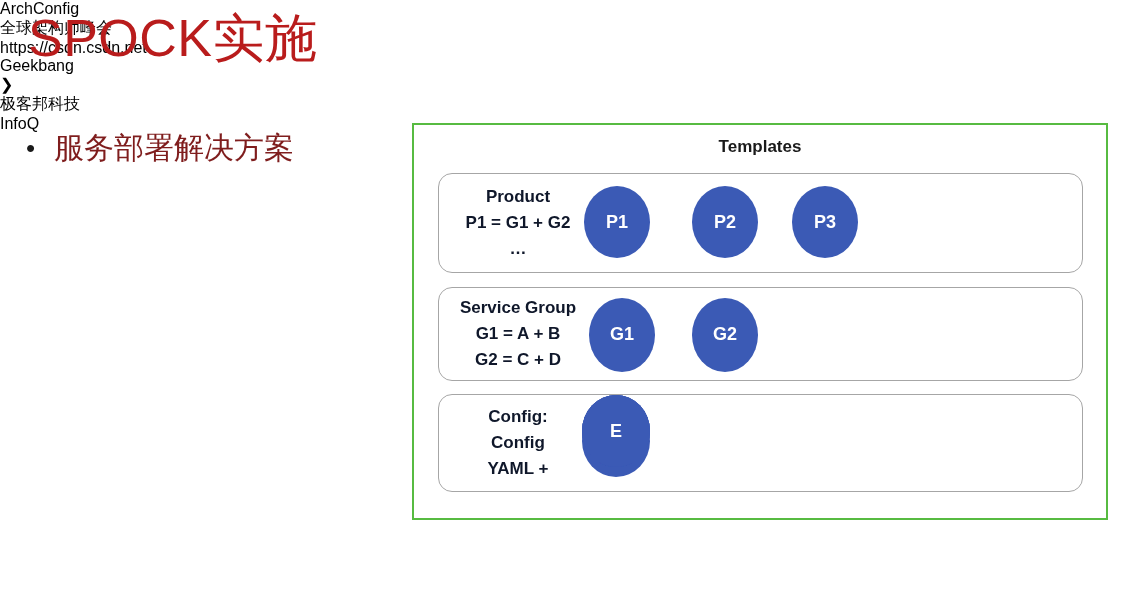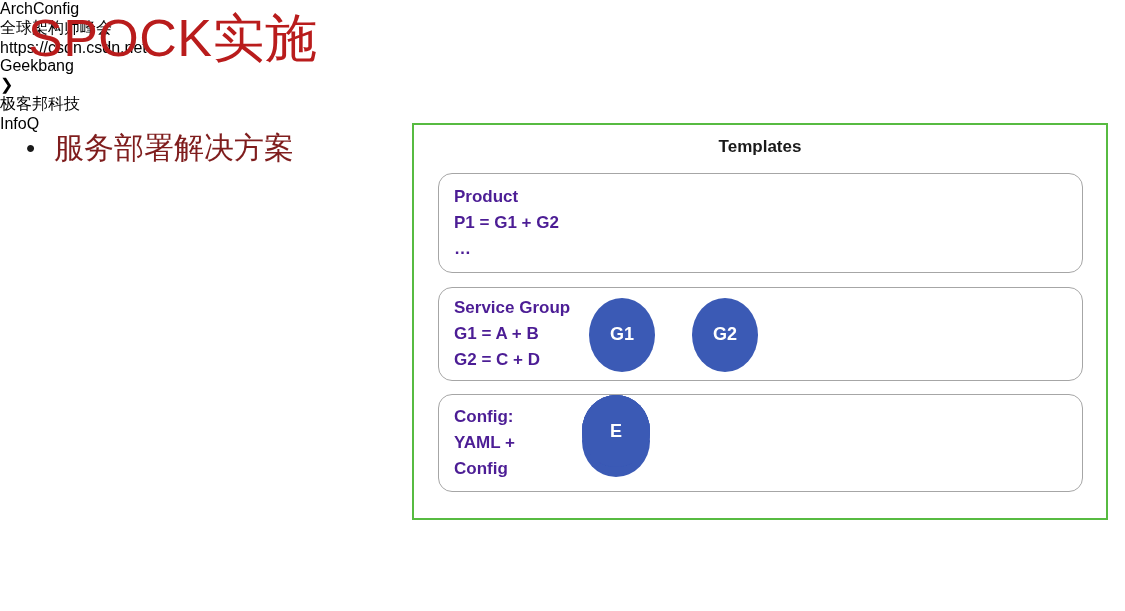--- a/index.html
+++ b/index.html
@@ -97,21 +97,22 @@
   .tier-product { height: 100px; }
   .tier-group   { height: 94px; }
   .tier-service { height: 98px; }
 
   .tier-label {
     flex: none;
     width: 128px;
     padding-left: 15px;
     font-size: 17px;
     line-height: 26px;
-    color: #4c1d95;
+    color: #0f172a;
+    text-align: center;
   }
   .tier-label .lbl-line { display: block; white-space: nowrap; }
 
   .nodes {
     flex: 1 1 auto;
     position: relative;
     height: 100%;
   }
   .node {
     position: absolute;
@@ -276,39 +277,44 @@
   <div class="diagram-title">Templates</div>
 
   <div class="row-stack">
 
     <div class="tier tier-product">
       <div class="tier-label">
         <span class="lbl-line">Product</span>
         <span class="lbl-line">P1 = G1 + G2</span>
         <span class="lbl-line">…</span>
       </div>
+      <div class="nodes">
+        <div class="node n0">P1</div>
+        <div class="node n1">P2</div>
+        <div class="node n2">P3</div>
+      </div>
     </div>
 
     <div class="tier tier-group">
       <div class="tier-label">
         <span class="lbl-line">Service Group</span>
         <span class="lbl-line">G1 = A + B</span>
         <span class="lbl-line">G2 = C + D</span>
       </div>
       <div class="nodes">
         <div class="node n0">G1</div>
         <div class="node n1">G2</div>
       </div>
     </div>
 
     <div class="tier tier-service">
       <div class="tier-label">
         <span class="lbl-line">Config:</span>
+        <span class="lbl-line">Config</span>
         <span class="lbl-line">YAML +</span>
-        <span class="lbl-line">Config</span>
       </div>
       <div class="nodes">
         <div class="node n0">A</div>
         <div class="node n1">B</div>
         <div class="node n2">C</div>
         <div class="node n3">D</div>
         <div class="node n4">E</div>
       </div>
     </div>
 

